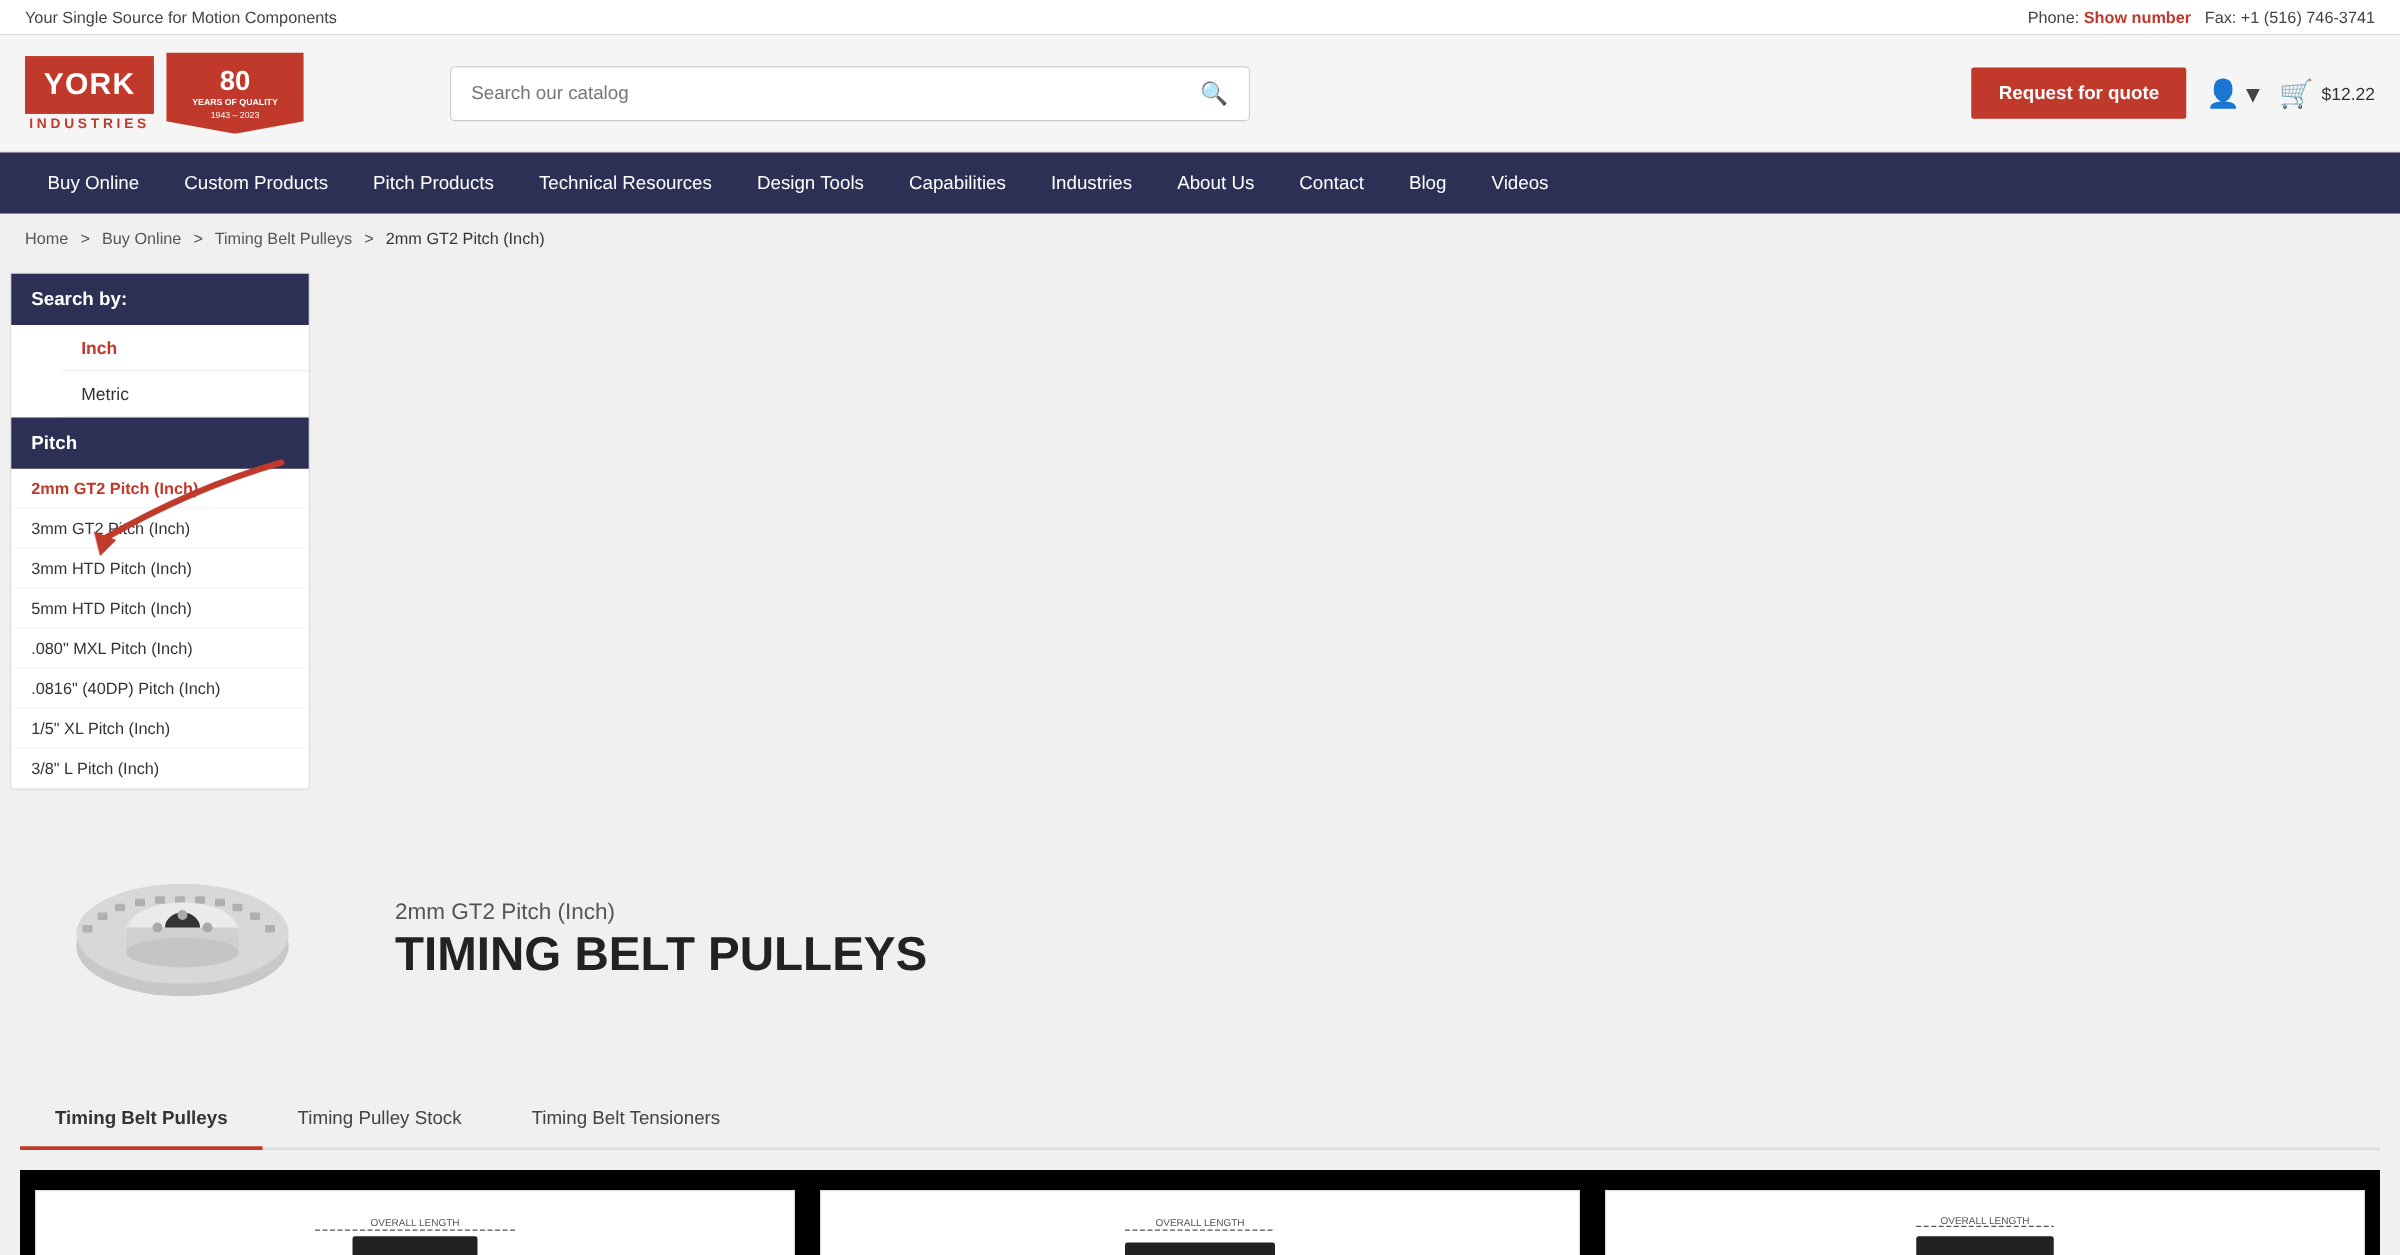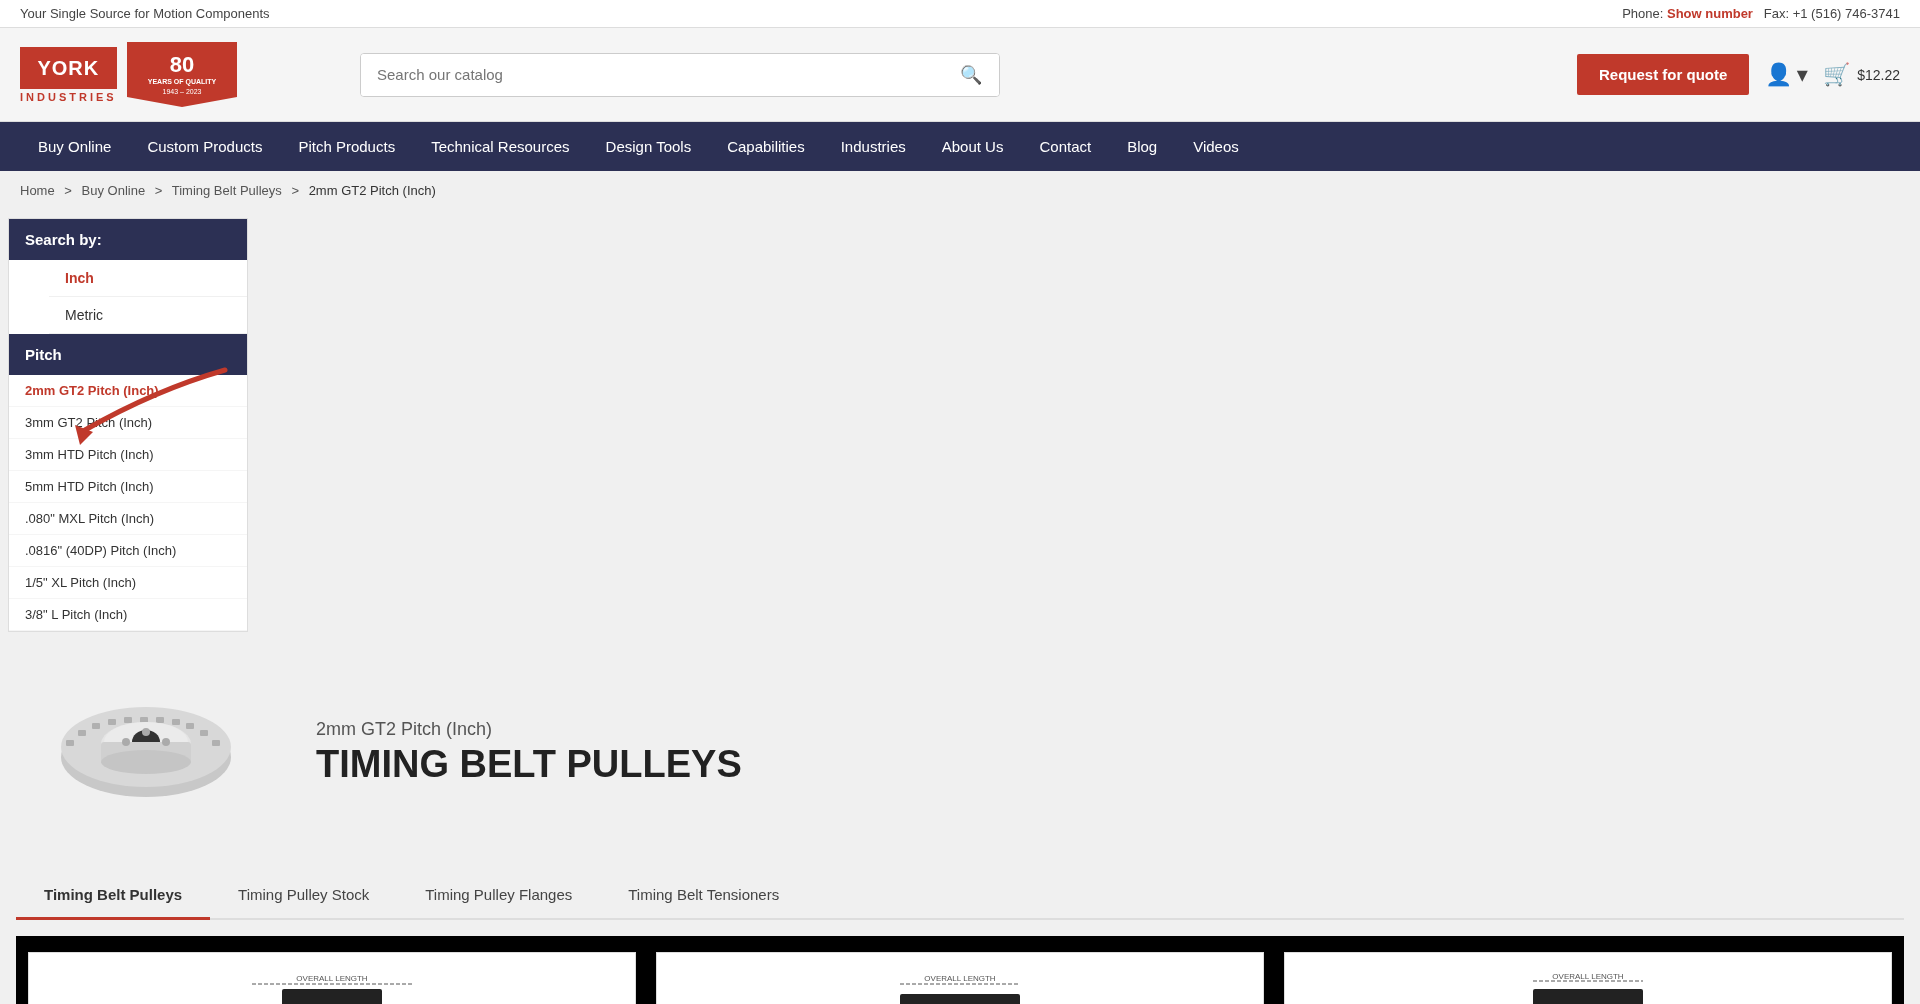--- a/index.html
+++ b/index.html
@@ -24,21 +24,21 @@
       padding: 14px 20px;
       display: flex;
       align-items: center;
       gap: 20px;
       border-bottom: 1px solid #ddd;
     }
     .logo-area { display: flex; align-items: center; gap: 10px; min-width: 320px; }
     .logo-box {
       background: #c0392b;
       color: #fff;
-      font-size: 20px;
+      font-size: 24px;
       font-weight: 900;
       padding: 8px 12px;
       line-height: 1;
       letter-spacing: 1px;
       border: 3px solid #c0392b;
     }
     .logo-sub { color: #c0392b; font-size: 11px; letter-spacing: 3px; text-align: center; margin-top: 2px; font-weight: bold; }
     .logo-wrap { text-align: center; }
     .badge-80 {
       position: relative;
@@ -370,21 +370,20 @@
       </div>
       <div class="product-info">
         <div class="product-subtitle">2mm GT2 Pitch (Inch)</div>
         <div class="product-title">TIMING BELT PULLEYS</div>
       </div>
     </div>
 
     <div class="tabs">
       <div class="tab active">Timing Belt Pulleys</div>
       <div class="tab">Timing Pulley Stock</div>
-      <div class="tab">Timing Pulley Flanges</div>
       <div class="tab">Timing Belt Tensioners</div>
     </div>
 
     <div class="diagrams-area">
 
       <div class="diagram-box">
         <svg class="diagram-svg" viewBox="0 0 220 160" xmlns="http://www.w3.org/2000/svg">
 
           <rect x="60" y="20" width="100" height="90" fill="#222" rx="2"></rect>
           <rect x="75" y="35" width="70" height="60" fill="#444" rx="1"></rect>

